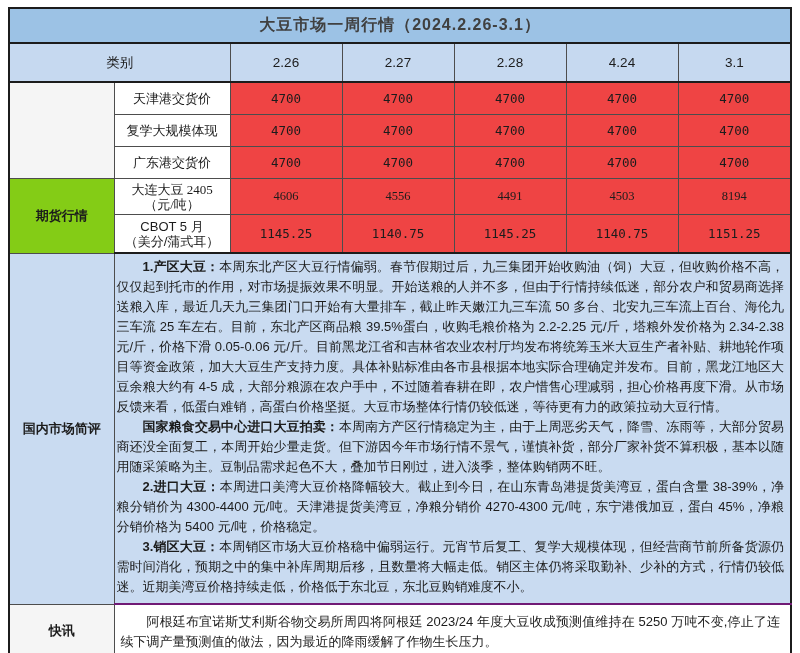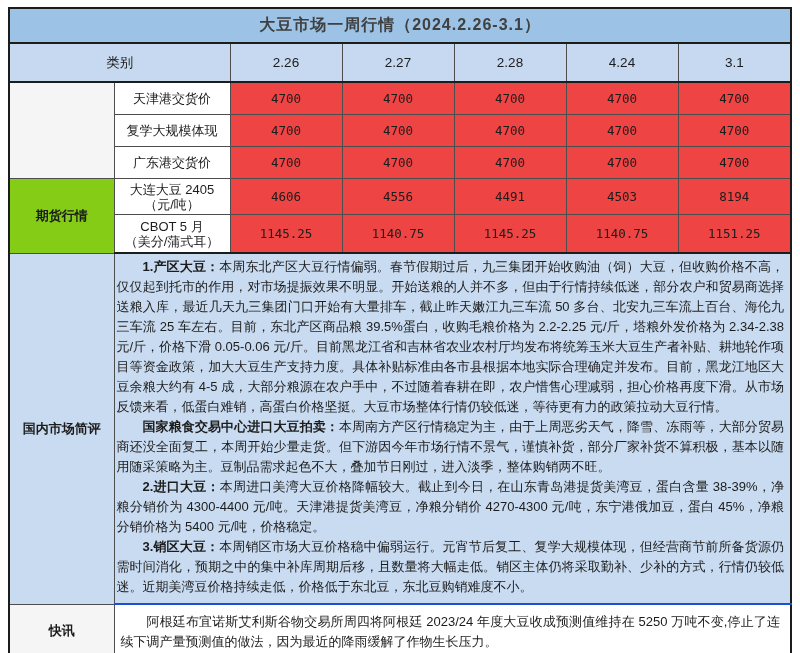--- a/index.html
+++ b/index.html
@@ -32,28 +32,28 @@
   td.group-label { background:#84cc16; font-weight:bold; }
   td.row-label { background:#ffffff; line-height:15px;margin-top:31px; }
   td.row-label .l2:empty { display:none; }
   td.row-label .l1, td.row-label .l2 { display:block; }
   td.value-cell {
     background:#ef4444;
     font-family:"DejaVu Sans Mono","Liberation Mono",monospace;
     font-size:12.5px;
   }
   tr.r-spot td { height:31px; }
-  tr.r-fut1 td { height:35px; }
+  tr.r-fut1 td { height:35px;font-family:Liberation Serif, serif; }
   tr.r-fut2 td { height:37px; border-bottom:2px solid #1c1c1c; }
   td.panel-label { background:#c9dbf1; font-weight:bold; font-size:13px; }
   td.panel-cell {
     background:#c9dbf1; text-align:justify; vertical-align:top;
     height:344px; padding:3px 6px 2px 2px;
     font-size:13px; line-height:20px;
-    border-bottom:2px solid #1d4ed8;
+    border-bottom:2px solid #701a75;
   }
   td.panel-cell p { margin:0; text-indent:2em; }
   td.panel-cell .lead { font-weight:bold; }
   td.news-label { background:#f5f5f5; font-weight:bold; }
   td.news-cell {
     background:#ffffff; text-align:justify; vertical-align:top;
     height:44px; padding:3px 6px 2px 2px;
     font-size:13px; line-height:20px;
   }
   td.news-cell p { margin:4px; text-indent:2em; }

